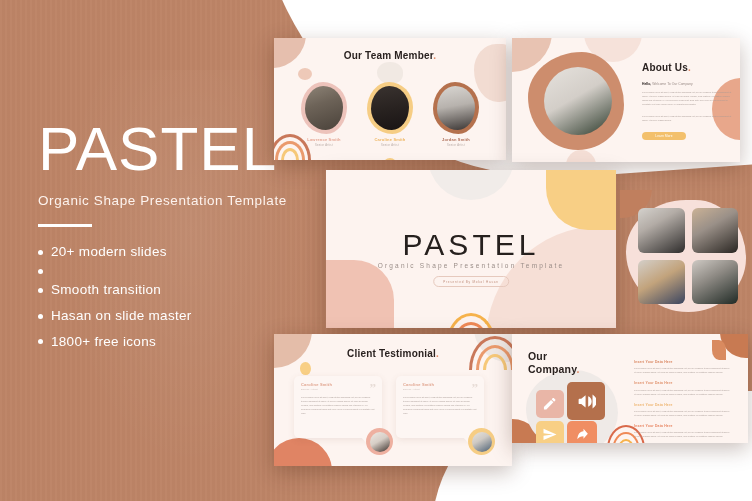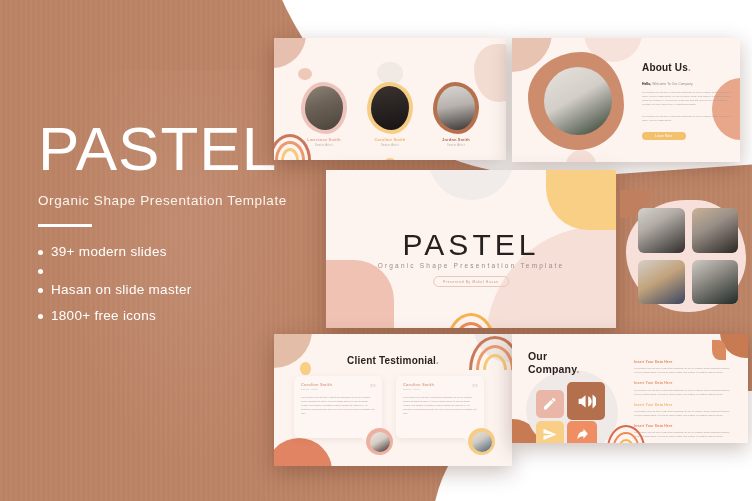--- a/index.html
+++ b/index.html
@@ -186,21 +186,21 @@
   .gc2 { background:linear-gradient(150deg,#cbb296 0%,#9a9088 40%,#2a2622 100%); }
   .gc3 { background:linear-gradient(150deg,#d4cfc9 0%,#c2a37c 45%,#3b4560 100%); }
   .gc4 { background:linear-gradient(150deg,#cfcac4 0%,#8f8b85 40%,#202a25 100%); }
   .grid-corner {
     position:absolute; left:-4px; top:-6px; width:36px; height:34px;
     background:#c07f5e; border-radius:0 0 30px 0;
   }
 
   
   #slide-testi { left:274px; top:334px; width:238px; height:132px; }
-  #slide-testi .c-title { position:absolute; left:0; right:0; top:14px; text-align:center; font-size:10px;margin-top:7px; }
+  #slide-testi .c-title { position:absolute; left:0; right:0; top:14px; text-align:center; font-size:10px; }
   .bubble {
     position:absolute; width:88px; height:62px; background:#fdf6f3;
     border-radius:5px; box-shadow:0 2px 7px rgba(120,70,50,.10);
     padding:6px 7px;
   }
   .bubble:after {
     content:""; position:absolute; right:14px; bottom:-7px;
     border-left:8px solid transparent; border-right:0 solid transparent;
     border-top:9px solid #fdf6f3;
   }
@@ -270,24 +270,28 @@
   <div class="curve-br2"></div>
 </div>
 
 <div id="hero">
   <div class="title">PASTEL</div>
   <div class="subtitle">Organic Shape Presentation Template</div>
   <div class="rule"></div>
   <ul>
     <li>
         <span class="dot"></span>
-        <span>39+ modern  slides</span>
+        <span>20+ modern  slides</span>
       </li>
     <li>
         <span class="dot"></span>
+      </li>
+    <li>
+        <span class="dot"></span>
+        <span>Smooth transition</span>
       </li>
     <li>
         <span class="dot"></span>
         <span>Hasan on slide master</span>
       </li>
     <li>
         <span class="dot"></span>
         <span>1800+ free icons</span>
       </li>
   </ul>
@@ -299,20 +303,21 @@
   <div class="deco" style="left:24px;top:30px;width:14px;height:12px;background:#eec9b8;border-radius:50%;"></div>
   <div class="deco" style="left:50%;top:24px;transform:translateX(-50%);width:26px;height:22px;background:#efe6e1;border-radius:50% 50% 46% 54%;opacity:.85;"></div>
   <div class="deco" style="left:50%;bottom:-12px;transform:translateX(-50%);width:14px;height:14px;background:#f8cf85;border-radius:50%;"></div>
 
   <div class="rainbow" style="left:-6px;bottom:0;width:44px;height:26px;">
     <span style="width:42px;height:26px;border-width:3px;border-color:#c9785a;"></span>
     <span style="width:30px;height:19px;border-width:3px;border-color:#ea9a6d;"></span>
     <span style="width:18px;height:12px;border-width:3px;border-color:#f6c878;"></span>
   </div>
 
+  <div class="sl-title t-title"><span>Our Team Member</span><span class="dot-accent">.</span></div>
 
   <div class="team-row">
     <div class="member">
       <div class="blob-frame" style="background:#edc3bb;">
         <div class="blob-photo ph1"></div>
       </div>
       <div class="m-name" style="color:#e6a693;">Lawrence Smith</div>
       <div class="m-role">Senior Artist</div>
     </div>
     <div class="member">

